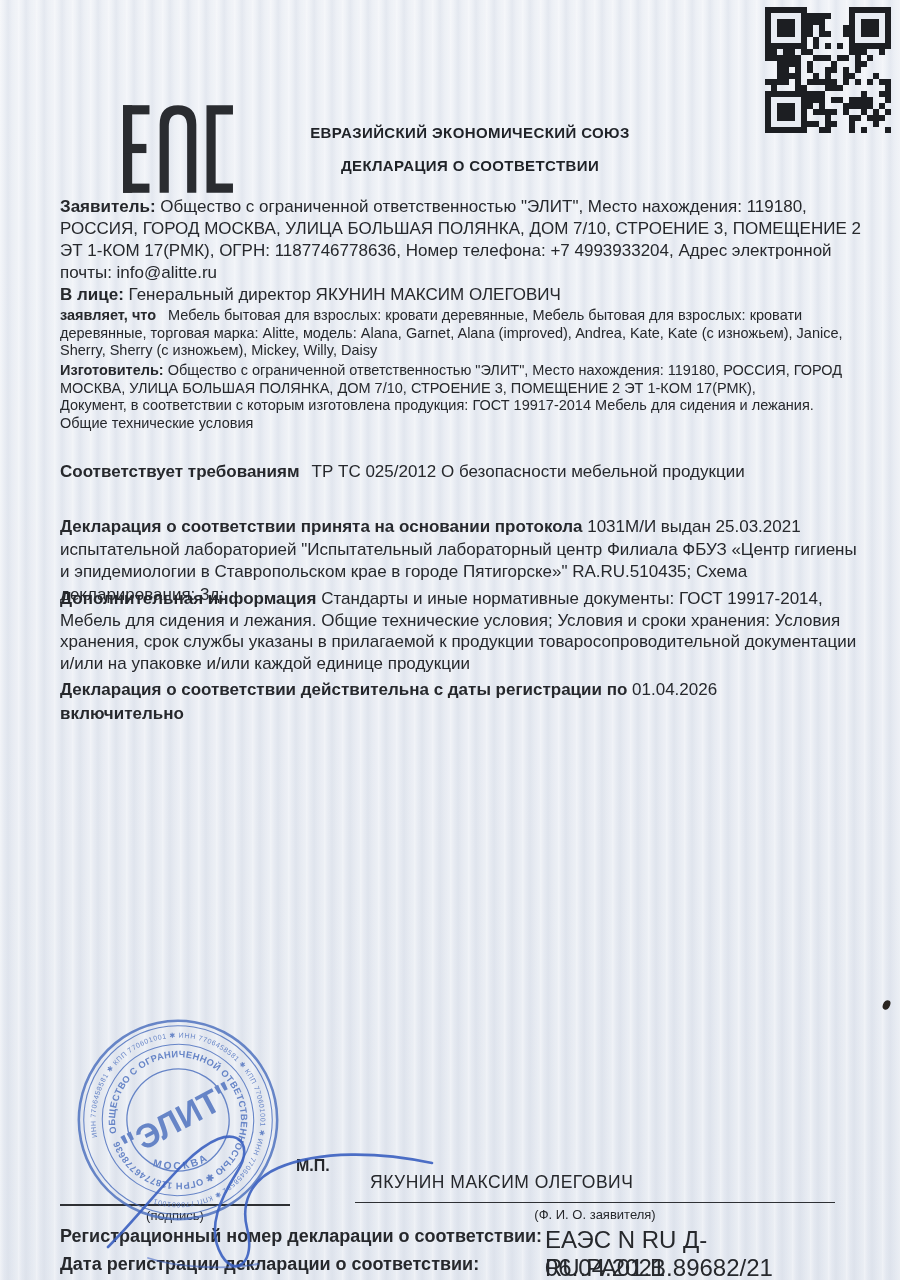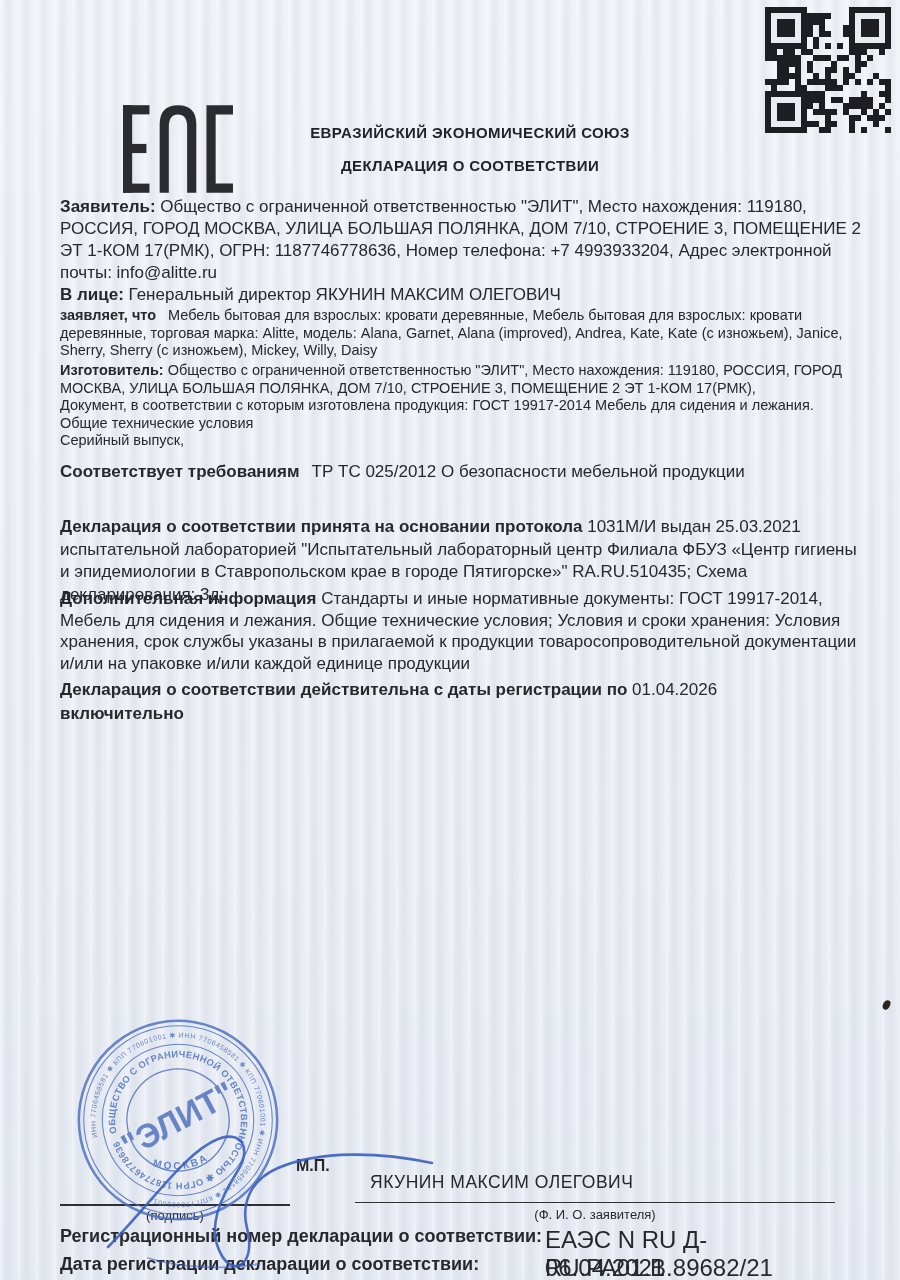--- a/index.html
+++ b/index.html
@@ -207,21 +207,20 @@
     <p><span class="b">В лице:</span> <span>Генеральный директор ЯКУНИН МАКСИМ ОЛЕГОВИЧ</span></p>
   </div>
 
   <div class="abs block-b" style="left:60px; top:307px;">
     <p><span class="b gap">заявляет, что</span><span>Мебель бытовая для взрослых: кровати деревянные, Мебель бытовая для взрослых: кровати деревянные, торговая марка: Alitte, модель: Alana, Garnet, Alana (improved),  Andrea, Kate, Kate (с изножьем), Janice, Sherry, Sherry (с изножьем), Mickey, Willy, Daisy</span></p>
   </div>
 
   <div class="abs block-b" style="left:60px; top:362px;">
     <p><span class="b">Изготовитель:</span> <span>Общество с ограниченной ответственностью "ЭЛИТ", Место нахождения: 119180, РОССИЯ, ГОРОД МОСКВА, УЛИЦА БОЛЬШАЯ ПОЛЯНКА, ДОМ 7/10, СТРОЕНИЕ 3, ПОМЕЩЕНИЕ 2 ЭТ 1-КОМ 17(РМК),</span></p>
     <p>Документ, в соответствии с которым изготовлена продукция: ГОСТ 19917-2014 Мебель для сидения и лежания. Общие технические условия</p>
-    <p>Серийный выпуск,</p>
   </div>
 
   <p class="abs para17" style="top:461px; left:60px;"><span class="b gap">Соответствует требованиям</span><span>ТР ТС 025/2012 О безопасности мебельной продукции</span></p>
 
   <p class="abs para17" style="top:516px; left:60px;"><span class="b">Декларация о соответствии принята на основании протокола</span> <span>1031М/И выдан 25.03.2021 испытательной лабораторией "Испытательный лабораторный центр Филиала ФБУЗ «Центр гигиены и эпидемиологии в Ставропольском крае в городе Пятигорске»" RA.RU.510435; Схема декларирования: 3д;</span></p>
 
   <p class="abs para17" style="top:588px; left:60px; line-height:21.5px;"><span class="b">Дополнительная информация</span> <span>Стандарты и иные нормативные документы: ГОСТ 19917-2014, Мебель для сидения и лежания. Общие технические условия; Условия и сроки хранения: Условия хранения, срок службы указаны в прилагаемой к продукции товаросопроводительной документации и/или на упаковке и/или каждой единице продукции</span></p>
 
   <p class="abs para17" style="top:678px; left:60px; line-height:24px;"><span class="b">Декларация о соответствии действительна с даты регистрации по</span> <span>01.04.2026</span><br><span class="b">включительно</span></p>
 

